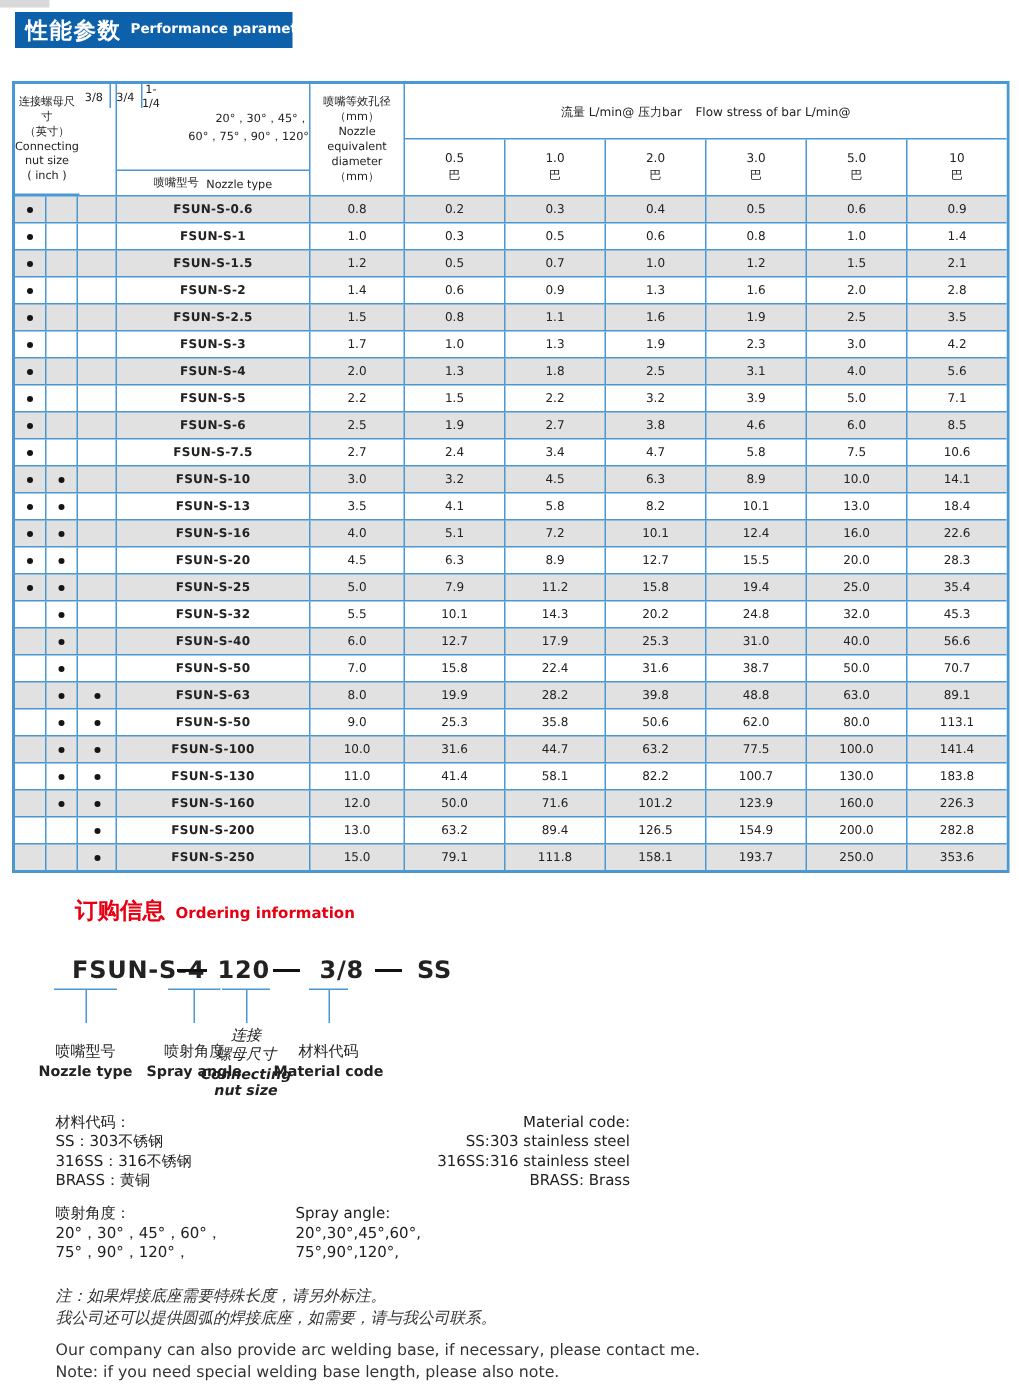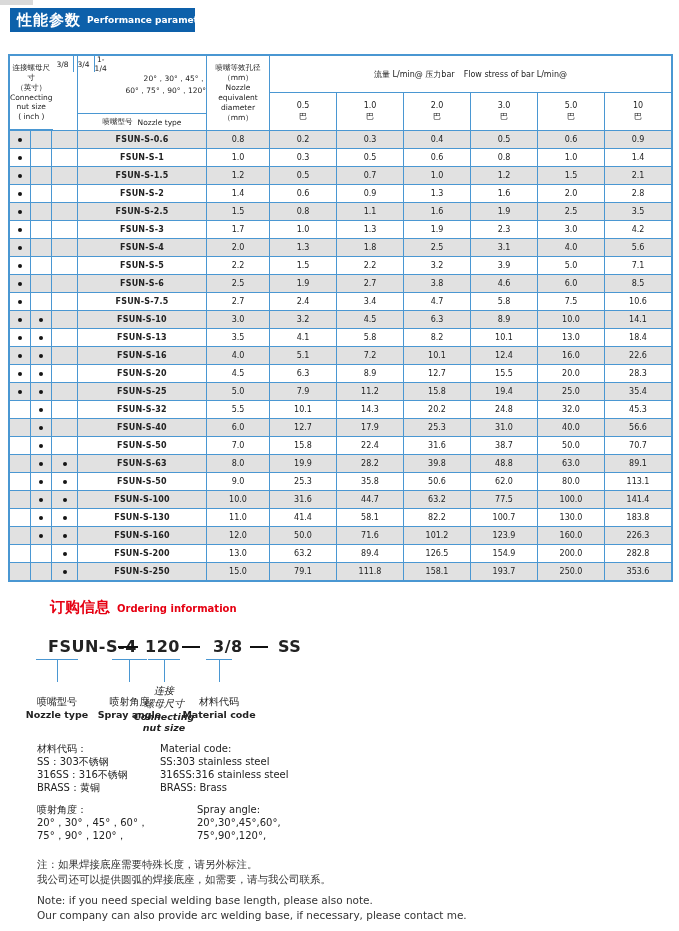--- a/index.html
+++ b/index.html
@@ -71,28 +71,28 @@
   .ord-stem{width:1px;height:22px;background:var(--bl);margin:0 auto;}
   .ord-label-cn{font-size:10px;line-height:1.3;white-space:pre-line;margin-top:13px;
     width:120px;margin-left:-60px;position:relative;left:50%;}
   .ord-group.two-line .ord-label-cn{margin-top:2px;}
   .ord-label-en{font-size:9.5px;font-weight:bold;line-height:1.2;white-space:pre-line;margin-top:1px;
     width:120px;margin-left:-60px;position:relative;left:50%;}
 
   
   .mat-block{position:absolute;left:37px;top:742px;display:flex;font-size:10px;line-height:13px;}
   .mat-cn{width:123px;}
-  .mat-en{width:260px;}
+  .mat-en{width:260px;text-align:right;}
   .mat-block div{white-space:nowrap;}
 
   .ang-block{position:absolute;left:37px;top:803px;display:flex;font-size:10px;line-height:13px;}
   .ang-cn{width:160px;}
   .ang-en{width:260px;}
 
-  .notes-cn{position:absolute;left:37px;top:857px;font-size:10.5px;line-height:15px;color:#333;}
+  .notes-cn{position:absolute;left:37px;top:857px;font-size:10.5px;line-height:15px;color:#333;font-style:italic;}
   .notes-en{position:absolute;left:37px;top:893px;font-size:10.5px;line-height:15px;color:#333;}
 </style>
 </head>
 <body>
 
 <div class="page">
 
   <div class="corner-mark"></div>
 
   <div class="title-bar">
@@ -637,17 +637,17 @@
       <div>20°,30°,45°,60°,</div>
       <div>75°,90°,120°,</div>
     </div>
   </div>
 
   <div class="notes-cn">
     <div>注：如果焊接底座需要特殊长度，请另外标注。</div>
     <div>我公司还可以提供圆弧的焊接底座，如需要，请与我公司联系。</div>
   </div>
   <div class="notes-en">
+    <div>Our company can also provide arc welding base, if necessary, please contact me.</div>
     <div>Note: if you need special welding base length, please also note.</div>
-    <div>Our company can also provide arc welding base, if necessary, please contact me.</div>
   </div>
 
 </div>
 
 </body></html>

